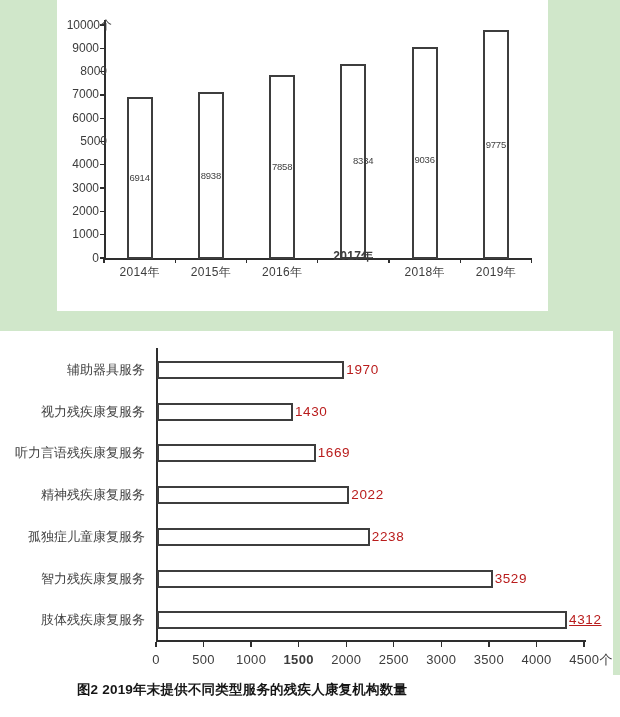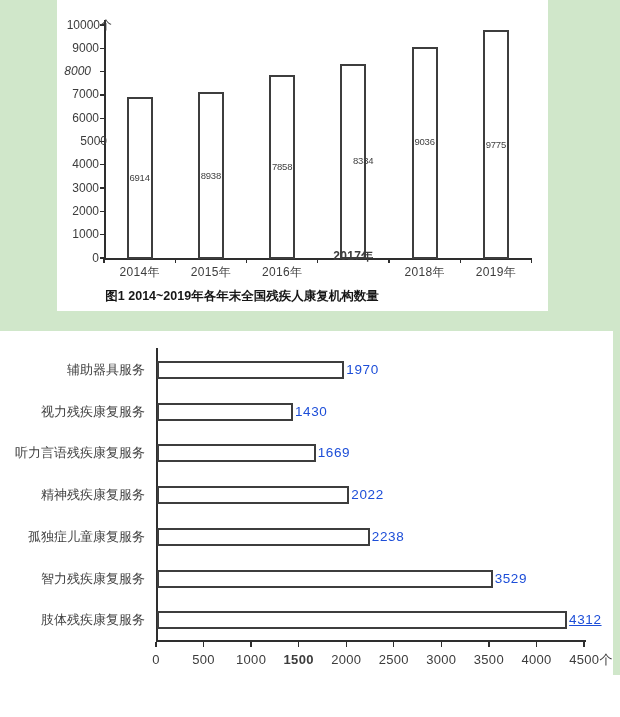--- a/index.html
+++ b/index.html
@@ -30,21 +30,21 @@
   }
   .cat2{
     position:absolute;color:#3f3f3f;font-size:13px;line-height:15px;
     text-align:right;white-space:nowrap;
   }
   .tick2lab{
     position:absolute;color:#3c3c3c;font-size:13px;line-height:15px;
     text-align:center;white-space:nowrap;letter-spacing:0.3px;
   }
   .hval{
-    position:absolute;color:#1d4ed8;font-size:13.5px;line-height:16px;
+    position:absolute;color:#b91c1c;font-size:13.5px;line-height:16px;
     font-weight:500;letter-spacing:0.6px;white-space:nowrap;
   }
   .caption{
     position:absolute;left:57px;width:370px;text-align:center;
     color:#161616;font-weight:bold;white-space:nowrap;
   }
   #caption1{top:289px;font-size:12.5px;line-height:15px;}
   #caption2{top:681px;font-size:13.5px;line-height:17px;letter-spacing:0.2px;}
 </style>
 </head>
@@ -71,21 +71,21 @@
       <div class="ylab" style="left: 19px; top: 181.6px; width: 80px;">3000</div>
       <div class="abs tick" style="left: 99.5px; top: 164.1px; width: 4.5px; height: 1.4px;"></div>
       <div class="ylab" style="left: 19px; top: 158.3px; width: 80px;">4000</div>
       <div class="abs tick" style="left: 99.5px; top: 140.8px; width: 4.5px; height: 1.4px;"></div>
       <div class="ylab" style="left: 27px; top: 135px; width: 80px;">5000</div>
       <div class="abs tick" style="left: 99.5px; top: 117.5px; width: 4.5px; height: 1.4px;"></div>
       <div class="ylab" style="left: 19px; top: 111.7px; width: 80px;">6000</div>
       <div class="abs tick" style="left: 99.5px; top: 94.2px; width: 4.5px; height: 1.4px;"></div>
       <div class="ylab" style="left: 19px; top: 88.4px; width: 80px;">7000</div>
       <div class="abs tick" style="left: 99.5px; top: 70.9px; width: 4.5px; height: 1.4px;"></div>
-      <div class="ylab" style="left: 11px; top: 65.1px; width: 80px; font-style: italic;">8000</div>
+      <div class="ylab" style="left: 27px; top: 65.1px; width: 80px;">8000</div>
       <div class="abs tick" style="left: 99.5px; top: 47.6px; width: 4.5px; height: 1.4px;"></div>
       <div class="ylab" style="left: 19px; top: 41.8px; width: 80px;">9000</div>
       <div class="abs tick" style="left: 99.5px; top: 24.3px; width: 4.5px; height: 1.4px;"></div>
       <div class="ylab" style="left: 32px; top: 18.5px; width: 80px;">10000个</div>
       <div class="abs tick" style="left: 103.3px; top: 258px; width: 1.4px; height: 5px;"></div>
       <div class="abs tick" style="left: 174.55px; top: 258px; width: 1.4px; height: 5px;"></div>
       <div class="abs tick" style="left: 245.8px; top: 258px; width: 1.4px; height: 5px;"></div>
       <div class="abs tick" style="left: 317.05px; top: 258px; width: 1.4px; height: 5px;"></div>
       <div class="abs tick" style="left: 388.3px; top: 258px; width: 1.4px; height: 5px;"></div>
       <div class="abs tick" style="left: 459.55px; top: 258px; width: 1.4px; height: 5px;"></div>
@@ -96,27 +96,26 @@
       <div class="bar" style="left: 197.875px; top: 92.3137px; width: 26px; height: 166.686px;"></div>
       <div class="vval" style="left: 190.875px; top: 169.657px; width: 40px;">8938</div>
       <div class="xcat" style="left: 175.875px; top: 266px; width: 70px;">2015年</div>
       <div class="bar" style="left: 269.125px; top: 74.9086px; width: 26px; height: 184.091px;"></div>
       <div class="vval" style="left: 262.125px; top: 160.954px; width: 40px;">7858</div>
       <div class="xcat" style="left: 247.125px; top: 266px; width: 70px;">2016年</div>
       <div class="bar" style="left: 340.375px; top: 63.8178px; width: 26px; height: 195.182px;"></div>
       <div class="vval" style="left: 333.375px; top: 155.409px; width: 40px; text-align: right;">8334</div>
       <div class="xcat" style="left: 318.375px; top: 250px; width: 70px; font-weight: bold;">2017年</div>
       <div class="bar" style="left: 411.625px; top: 47.4612px; width: 26px; height: 211.539px;"></div>
-      <div class="vval" style="left: 404.625px; top: 136px; width: 40px;">9036</div>
+      <div class="vval" style="left: 404.625px; top: 154px; width: 40px;">9036</div>
       <div class="xcat" style="left: 389.625px; top: 266px; width: 70px;">2018年</div>
       <div class="bar" style="left: 482.875px; top: 30.2425px; width: 26px; height: 228.757px;"></div>
       <div class="vval" style="left: 475.875px; top: 138.621px; width: 40px;">9775</div>
       <div class="xcat" style="left: 460.875px; top: 266px; width: 70px;">2019年</div>
     </div>
-  <div id="caption1" class="caption">图1 2014~2019年各年末全国残疾人康复机构数量</div>
 
   <div id="chart2">
       <div class="abs axis" style="left: 156px; top: 348px; width: 1.6px; height: 293.8px;"></div>
       <div class="abs axis" style="left: 155.5px; top: 640px; width: 430px; height: 1.8px;"></div>
       <div class="abs tick" style="left: 155.3px; top: 641.8px; width: 1.4px; height: 5px;"></div>
       <div class="tick2lab" style="left: 116px; top: 652px; width: 80px;">0</div>
       <div class="abs tick" style="left: 202.856px; top: 641.8px; width: 1.4px; height: 5px;"></div>
       <div class="tick2lab" style="left: 163.556px; top: 652px; width: 80px;">500</div>
       <div class="abs tick" style="left: 250.411px; top: 641.8px; width: 1.4px; height: 5px;"></div>
       <div class="tick2lab" style="left: 211.111px; top: 652px; width: 80px;">1000</div>
@@ -149,13 +148,14 @@
       <div class="cat2" style="left: -35px; top: 528.8px; width: 180px;">孤独症儿童康复服务</div>
       <div class="bar" style="left: 157px; top: 527.8px; width: 212.859px; height: 18px;"></div>
       <div class="hval" style="left: 371.859px; top: 528.8px;">2238</div>
       <div class="cat2" style="left: -35px; top: 570.5px; width: 180px;">智力残疾康复服务</div>
       <div class="bar" style="left: 157px; top: 569.5px; width: 335.647px; height: 18px;"></div>
       <div class="hval" style="left: 494.647px; top: 570.5px;">3529</div>
       <div class="cat2" style="left: -35px; top: 612.2px; width: 180px;">肢体残疾康复服务</div>
       <div class="bar" style="left: 157px; top: 611.2px; width: 410.119px; height: 18px;"></div>
       <div class="hval" style="left: 569.119px; top: 612.2px; text-decoration: underline;">4312</div>
     </div>
+  <div id="caption2" class="caption">图2 2019年末提供不同类型服务的残疾人康复机构数量</div>
 </div>
 
 </body></html>

